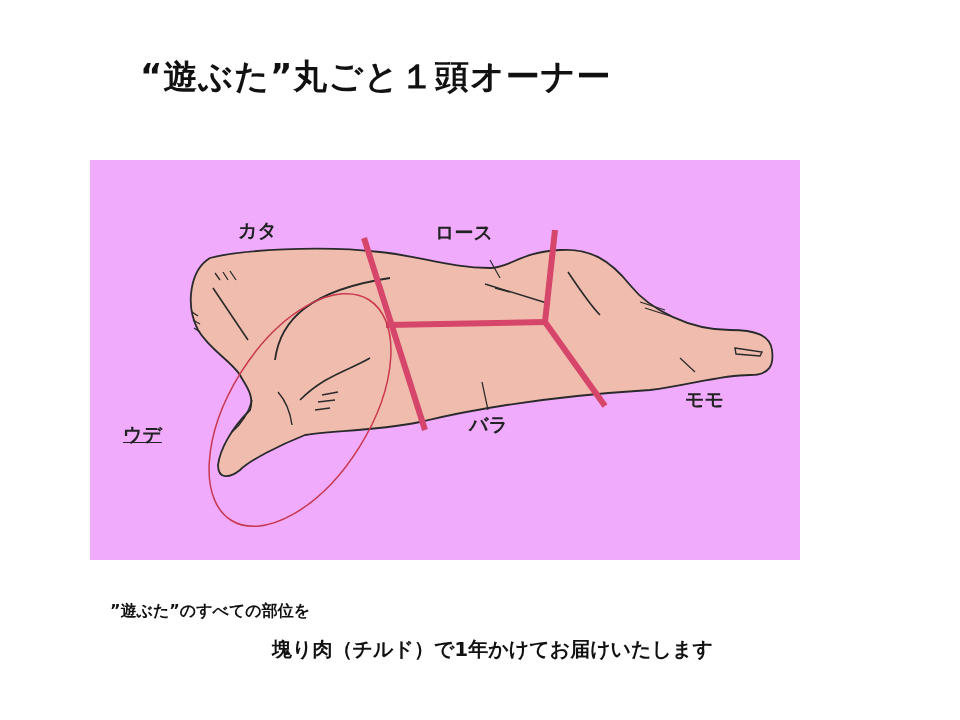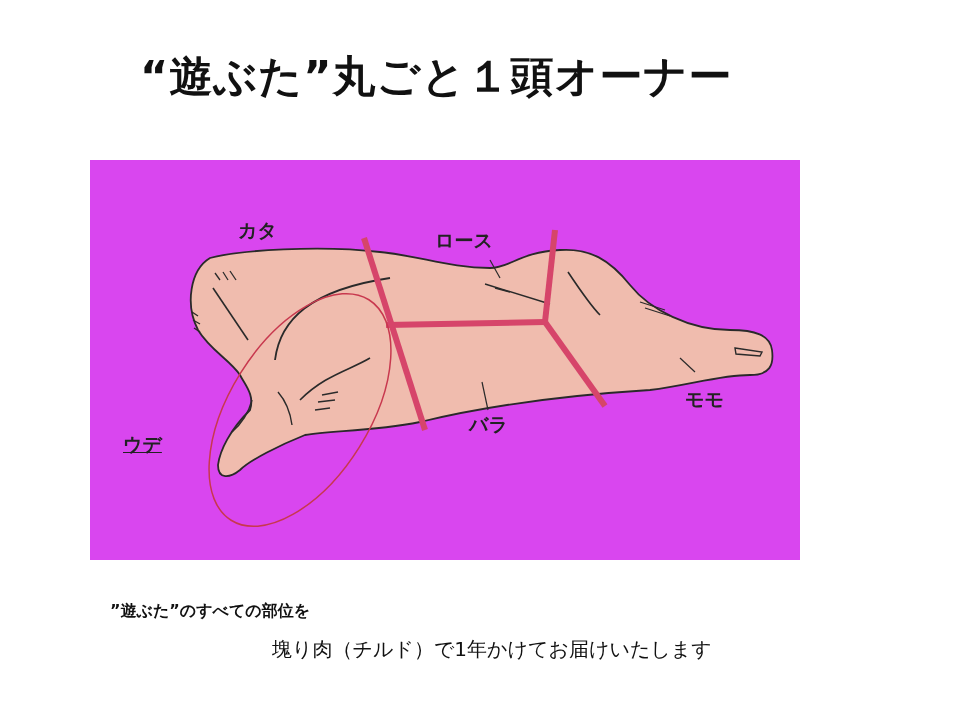--- a/index.html
+++ b/index.html
@@ -2,35 +2,35 @@
 <html><head>
   <meta charset="utf-8">
   <style>
     html, body { margin: 0; padding: 0; }
     body {
       width: 960px; height: 720px; background: #ffffff; position: relative; overflow: hidden;
       font-family: "DejaVu Sans", sans-serif; color: #111;
     }
     .title {
       position: absolute; left: 140px; top: 44px; width: 660px; height: 64px;
-      font-size: 43px; font-weight: bold; letter-spacing: 1px; line-height: 64px; white-space: nowrap;
+      font-size: 34px; font-weight: bold; letter-spacing: 1px; line-height: 64px; white-space: nowrap;
     }
     .diagram {
       position: absolute; left: 90px; top: 160px; width: 710px; height: 400px;
-      background: #d946ef;
+      background: #f0abfc;
     }
     .diagram svg { position: absolute; left: 0; top: 0; }
     .label {
       position: absolute; font-size: 19px; font-weight: bold; color: #222; white-space: nowrap;
     }
     .caption1 {
       position: absolute; left: 110px; top: 601px; font-size: 16px; font-weight: bold; white-space: nowrap;
     }
     .caption2 {
-      position: absolute; left: 272px; top: 636px; font-size: 20px; font-weight: normal; white-space: nowrap;
+      position: absolute; left: 272px; top: 636px; font-size: 20px; font-weight: bold; white-space: nowrap;
     }
   </style>
 </head>
 <body>
 
 <div class="title">“遊ぶた”丸ごと１頭オーナー</div>
 
 <div class="diagram">
   <svg width="710" height="400" viewBox="0 0 710 400">
 
@@ -69,20 +69,20 @@
 
     <ellipse cx="210" cy="250" rx="70" ry="130" transform="rotate(32 210 250)" fill="none" stroke="#c8384e" stroke-width="1.5"></ellipse>
 
     <g stroke="#2a2a2a" stroke-width="1.2" fill="#2a2a2a">
       <line x1="400" y1="100" x2="410" y2="118"></line>
       <line x1="398" y1="250" x2="392" y2="222"></line>
       <line x1="605" y1="212" x2="590" y2="198"></line>
     </g>
   </svg>
   <div class="label" style="left:148px;top:58px;">カタ</div>
-  <div class="label" style="left:345px;top:68px;">ロース</div>
-  <div class="label" style="left:33px;top:272px;text-decoration:underline;">ウデ</div>
+  <div class="label" style="left:345px;top:60px;">ロース</div>
+  <div class="label" style="left:33px;top:262px;text-decoration:underline;">ウデ</div>
   <div class="label" style="left:379px;top:252px;">バラ</div>
   <div class="label" style="left:595px;top:227px;">モモ</div>
 </div>
 
 <div class="caption1">”遊ぶた”のすべての部位を</div>
 <div class="caption2">塊り肉（チルド）で1年かけてお届けいたします</div>
 
 </body></html>

